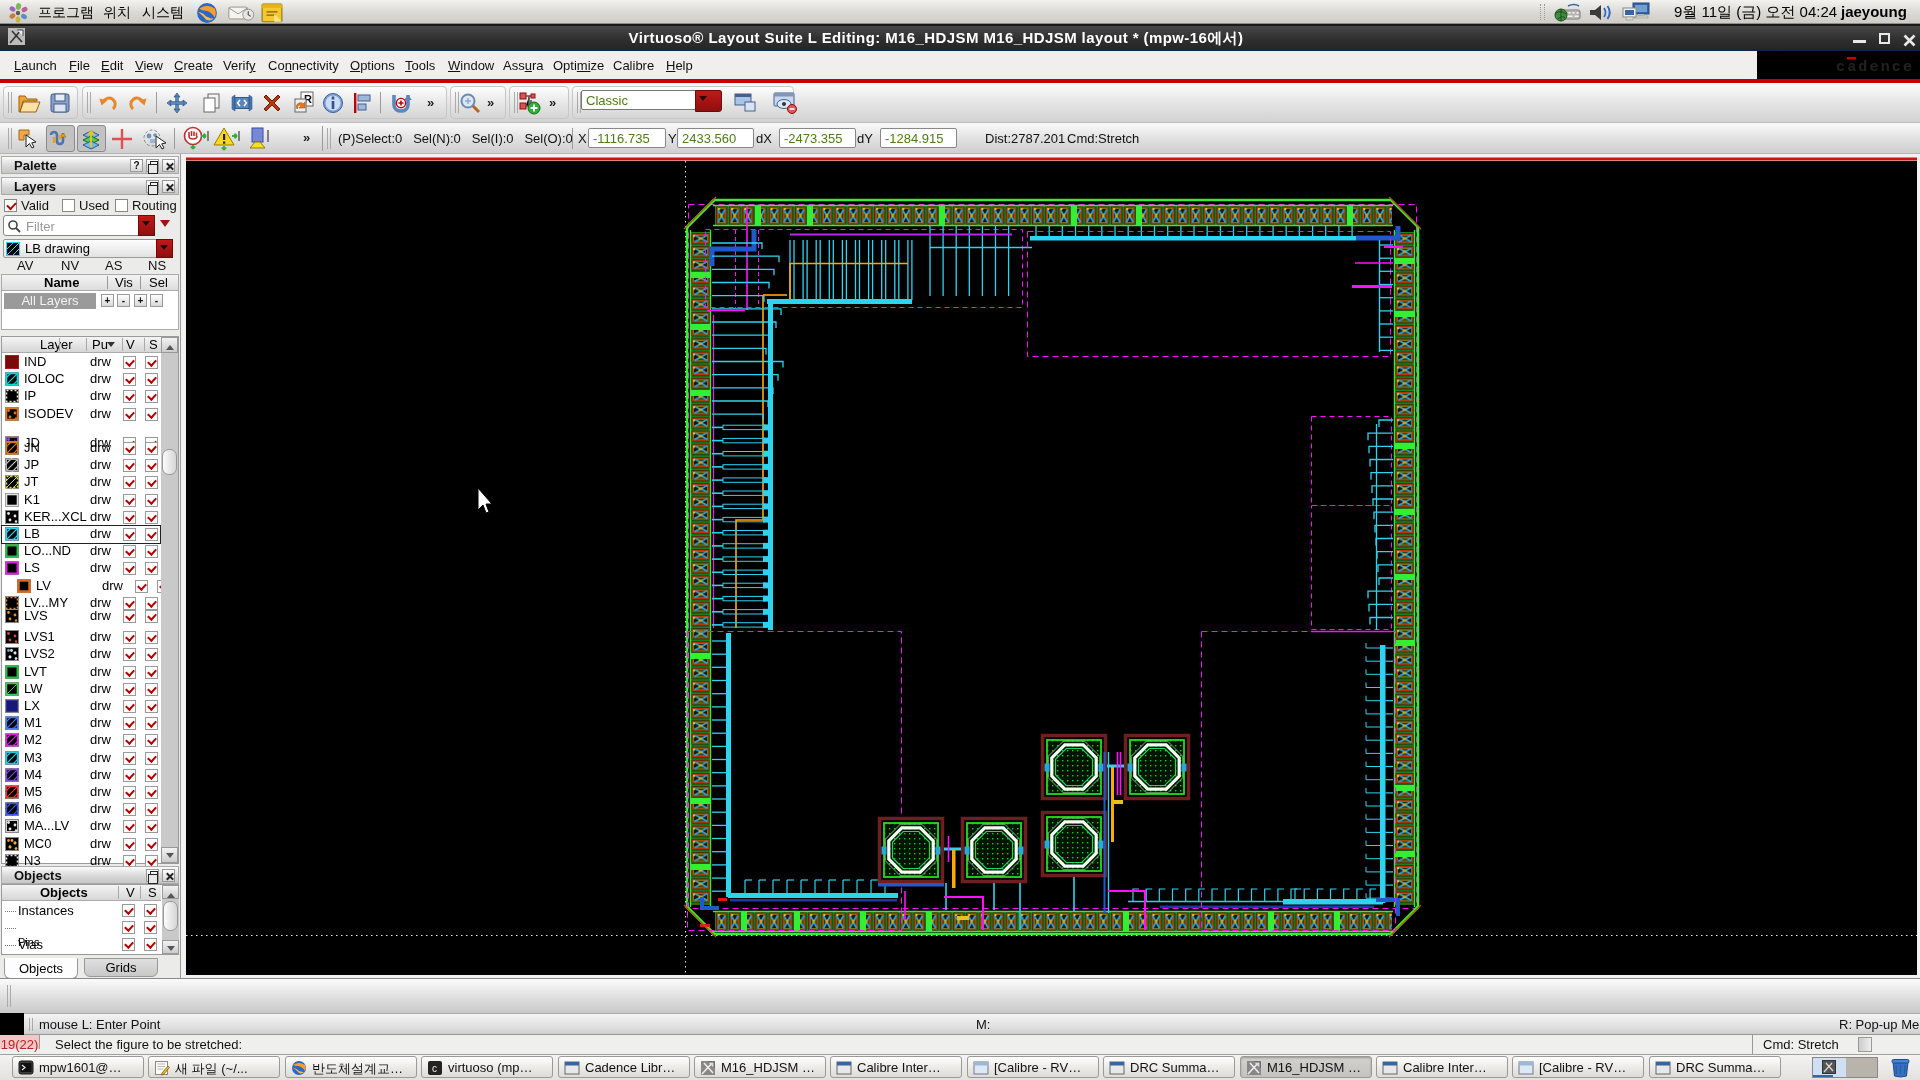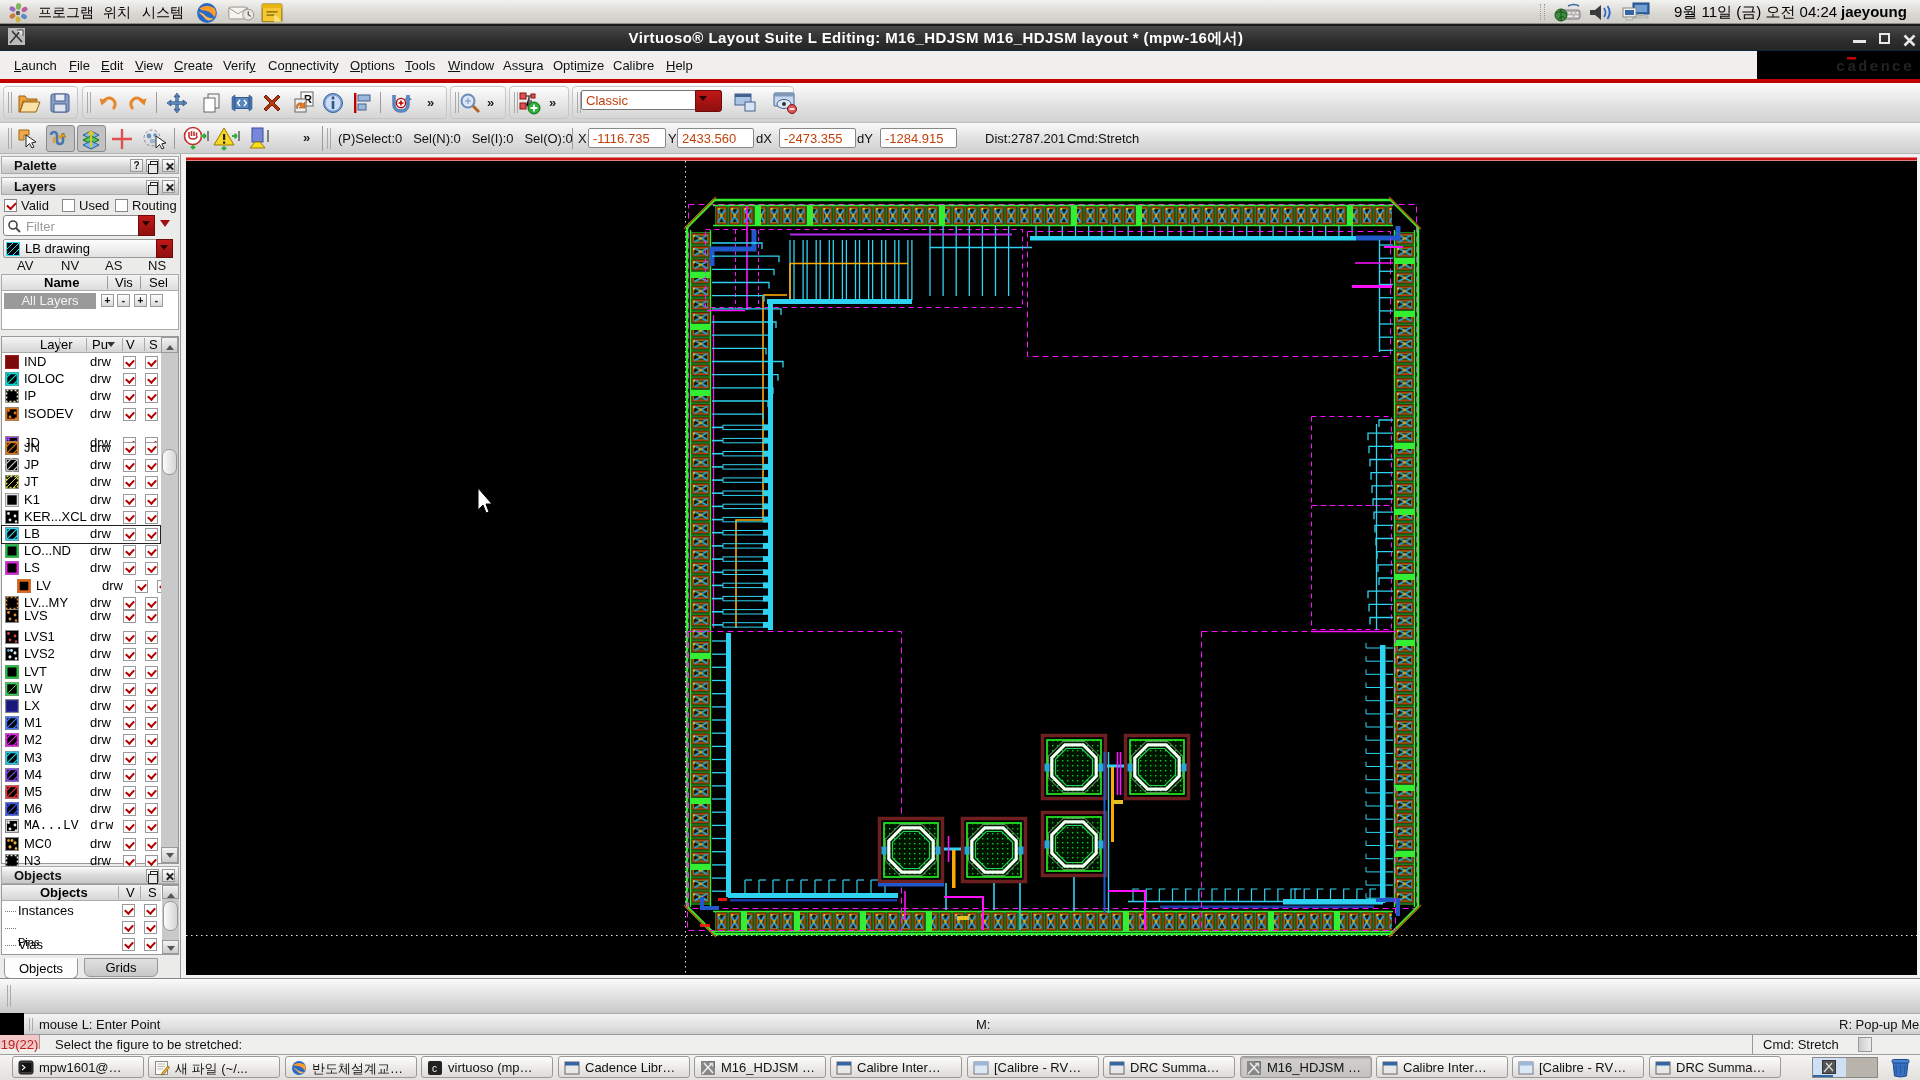--- a/index.html
+++ b/index.html
@@ -27,21 +27,21 @@
 #toolbar1 { left:0; top:83px; width:1920px; height:40px;
   background:linear-gradient(#fcfcfc,#e3e3e3 55%,#d2d2d2); border-bottom:1px solid #bdbdbd; }
 #toolbar2 { left:0; top:123px; width:1920px; height:31px;
   background:linear-gradient(#fafafa,#e0e0e0 55%,#cfcfcf); border-bottom:1px solid #b5b5b5; }
 .tgroup { position:absolute; border:1px solid #c6c6c6; border-radius:4px;
   background:linear-gradient(#fdfdfd,#e6e6e6 55%,#d5d5d5); box-shadow:inset 0 1px 0 #fff; }
 .grip { position:absolute; width:4px; border-left:1px solid #aaa; border-right:1px solid #aaa; }
 .tsep { position:absolute; width:1px; background:#9a9a9a; }
 .chev { position:absolute; font-size:13px; color:#222; font-weight:bold; letter-spacing:-2px; }
 .fld { position:absolute; background:#fff; border:1px solid #888; border-radius:2px;
-  font-size:13px; color:#c2410c; padding:1px 4px; height:20px; line-height:17px; }
+  font-size:13px; color:#4d7c0f; padding:1px 4px; height:20px; line-height:17px; }
 .lbl { position:absolute; font-size:13px; color:#111; }
 
 
 #palette { left:0; top:154px; width:181px; height:824px; background:#ebebea; border-right:1px solid #9a9a9a; }
 .ptitle { position:absolute; left:1px; width:178px; height:18px;
   background:linear-gradient(#fbfbfb,#d6d6d6 60%,#c7c7c7); border:1px solid #aaa;
   font-weight:bold; font-size:13px; color:#111; line-height:17px; padding-left:12px; }
 .pbtn { position:absolute; top:2px; width:13px; height:13px; background:linear-gradient(#fefefe,#d8d8d8);
   border:1px solid #999; font-size:10px; line-height:12px; text-align:center; color:#111; font-weight:bold; }
 .ckb { position:absolute; width:13px; height:13px; background:#fff; border:1px solid #888; }
@@ -747,21 +747,21 @@
           <svg class="sw" width="14" height="14" viewBox="0 0 14 14">
             <rect x="0.5" y="0.5" width="13" height="13" fill="#000" stroke="#888"></rect>
             <rect x="1.5" y="1.5" width="11" height="11" fill="none" stroke="#3858e8" stroke-width="1.4"></rect>
             <path d="M0 14 L14 0 M0 7 L7 0 M7 14 L14 7" stroke="#3858e8" stroke-width="1.2"></path>
           </svg>
           <span class="nm">M6</span>
           <span class="dw">drw</span>
           <div class="vck" style="left:121px;top:2px"></div>
           <div class="vck" style="left:143px;top:2px"></div>
         </div>
-<div class="lrow" style="top:481.4px;font-family:Liberation Mono, monospace;">
+<div class="lrow" style="top:481.4px;">
           <svg class="sw" width="14" height="14" viewBox="0 0 14 14">
             <rect x="0.5" y="0.5" width="13" height="13" fill="#000" stroke="#888"></rect>
             <g fill="#e8e8e8">
               <circle cx="3.5" cy="3.5" r="1.4"></circle>
               <circle cx="10" cy="6" r="1.4"></circle>
               <circle cx="5" cy="10" r="1.4"></circle>
               <circle cx="11" cy="11.5" r="1.2"></circle>
             </g>
             <rect x="1.5" y="1.5" width="11" height="11" fill="none" stroke="#d0d0d0" stroke-width="1"></rect>
           </svg>

